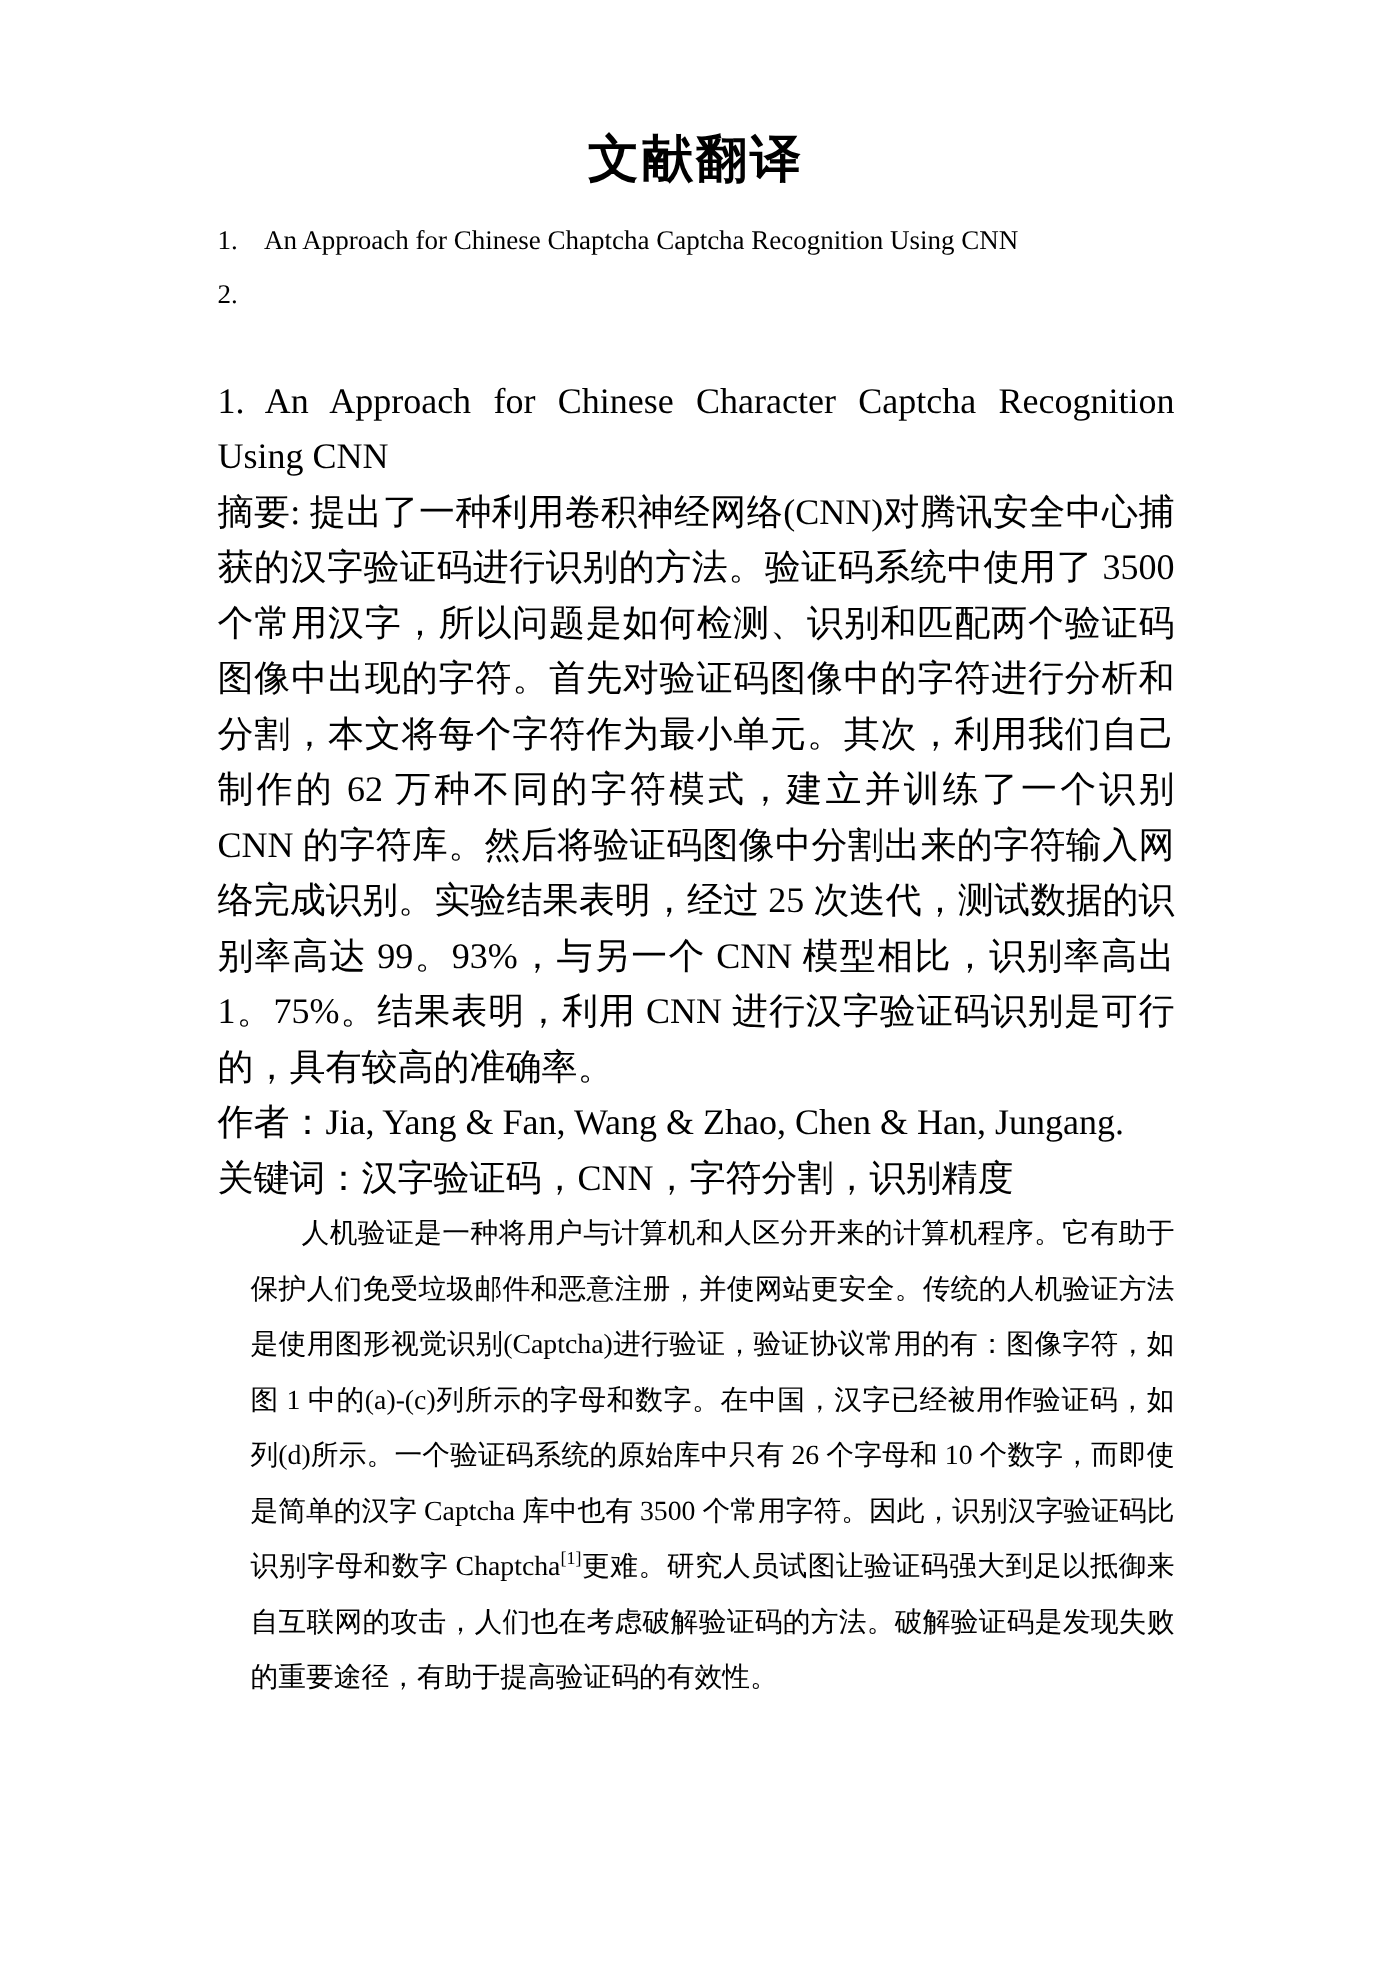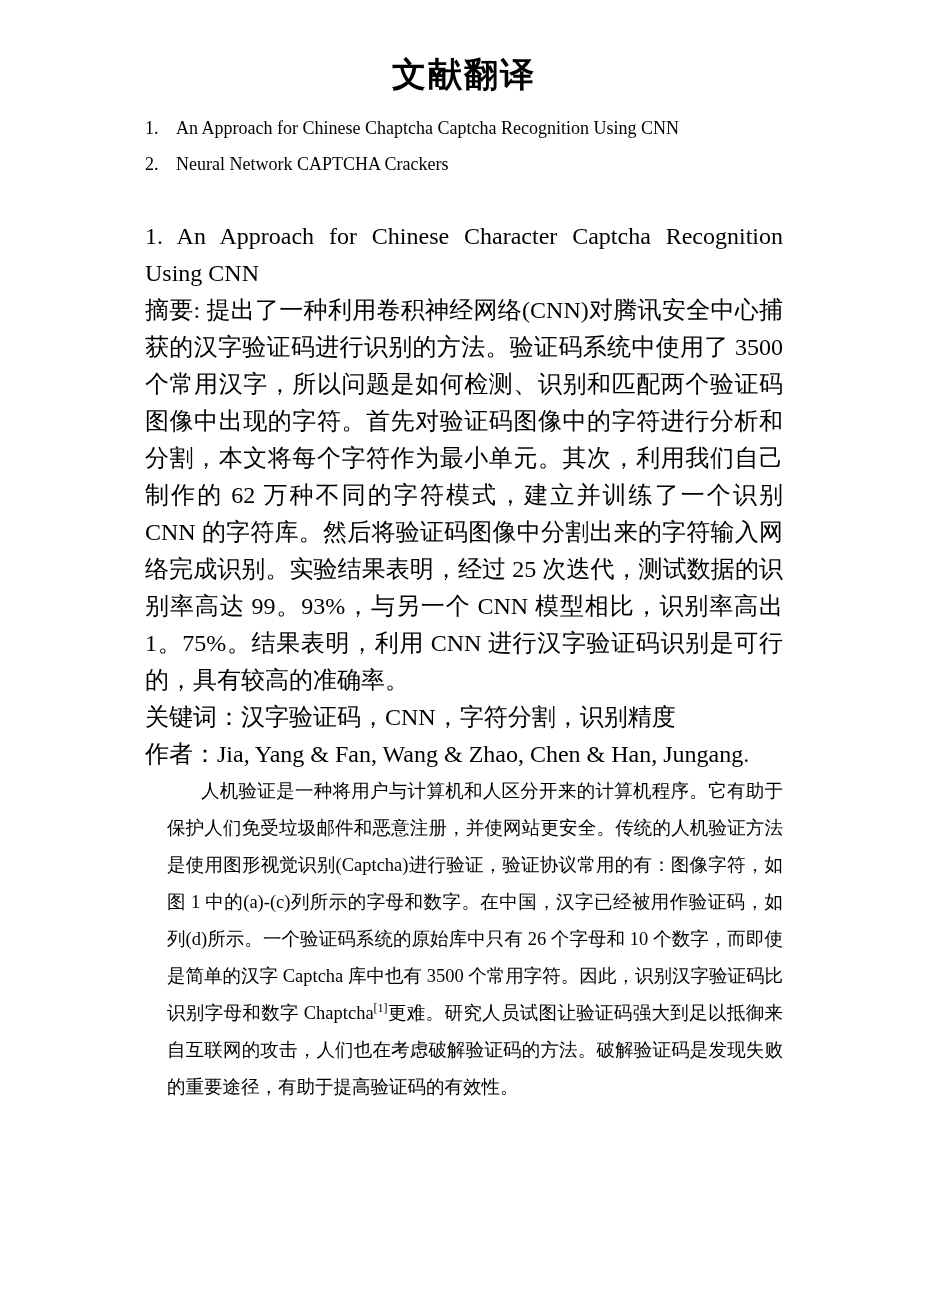--- a/index.html
+++ b/index.html
@@ -9,21 +9,21 @@
     background: #ffffff;
   }
   body {
     width: 926px;
   }
   .page {
     width: 926px;
     min-height: 1309px;
     background: #ffffff;
     color: #000000;
-    padding: 54px 143px 60px 145px;
+    padding: 86px 143px 60px 145px;
     font-family: "Liberation Serif", "DejaVu Serif", serif;
   }
   .doc-title {
     margin: 0 0 16px 0;
     text-align: center;
     font-size: 34px;
     line-height: 40px;
     font-weight: 700;
     letter-spacing: 2px;
     font-family: "Liberation Sans", "DejaVu Sans", sans-serif;
@@ -78,27 +78,26 @@
 
   <h1 class="doc-title">文献翻译</h1>
 
   <ol class="ref-list">
     <li class="ref-item">
       <span class="ref-num">1.</span>
       <span class="ref-text">An Approach for Chinese Chaptcha Captcha Recognition Using CNN</span>
     </li>
     <li class="ref-item">
       <span class="ref-num">2.</span>
-      <span class="ref-text">Neural Network CAPTCHA Crackers</span>
     </li>
   </ol>
 
   <div class="paper-section">
     <p class="body-line">1. An Approach for Chinese Character Captcha Recognition Using CNN</p>
     <p class="body-par">摘要: 提出了一种利用卷积神经网络(CNN)对腾讯安全中心捕获的汉字验证码进行识别的方法。验证码系统中使用了 3500 个常用汉字，所以问题是如何检测、识别和匹配两个验证码图像中出现的字符。首先对验证码图像中的字符进行分析和分割，本文将每个字符作为最小单元。其次，利用我们自己制作的 62 万种不同的字符模式，建立并训练了一个识别 CNN 的字符库。然后将验证码图像中分割出来的字符输入网络完成识别。实验结果表明，经过 25 次迭代，测试数据的识别率高达 99。93%，与另一个 CNN 模型相比，识别率高出 1。75%。结果表明，利用 CNN 进行汉字验证码识别是可行的，具有较高的准确率。</p>
+    <p class="body-line">作者：Jia, Yang &amp; Fan, Wang &amp; Zhao, Chen &amp; Han, Jungang.</p>
     <p class="body-line">关键词：汉字验证码，CNN，字符分割，识别精度</p>
-    <p class="body-line">作者：Jia, Yang &amp; Fan, Wang &amp; Zhao, Chen &amp; Han, Jungang.</p>
   </div>
 
 
   <p class="background-par"><span>人机验证是一种将用户与计算机和人区分开来的计算机程序。它有助于保护人们免受垃圾邮件和恶意注册，并使网站更安全。传统的人机验证方法是使用图形视觉识别(Captcha)进行验证，验证协议常用的有：图像字符，如图 1 中的(a)-(c)列所示的字母和数字。在中国，汉字已经被用作验证码，如列(d)所示。一个验证码系统的原始库中只有 26 个字母和 10 个数字，而即使是简单的汉字 Captcha 库中也有 3500 个常用字符。因此，识别汉字验证码比识别字母和数字 Chaptcha</span><sup class="citation">[1]</sup><span>更难。研究人员试图让验证码强大到足以抵御来自互联网的攻击，人们也在考虑破解验证码的方法。破解验证码是发现失败的重要途径，有助于提高验证码的有效性。</span></p>
 
 </div>
 
 </body></html>

